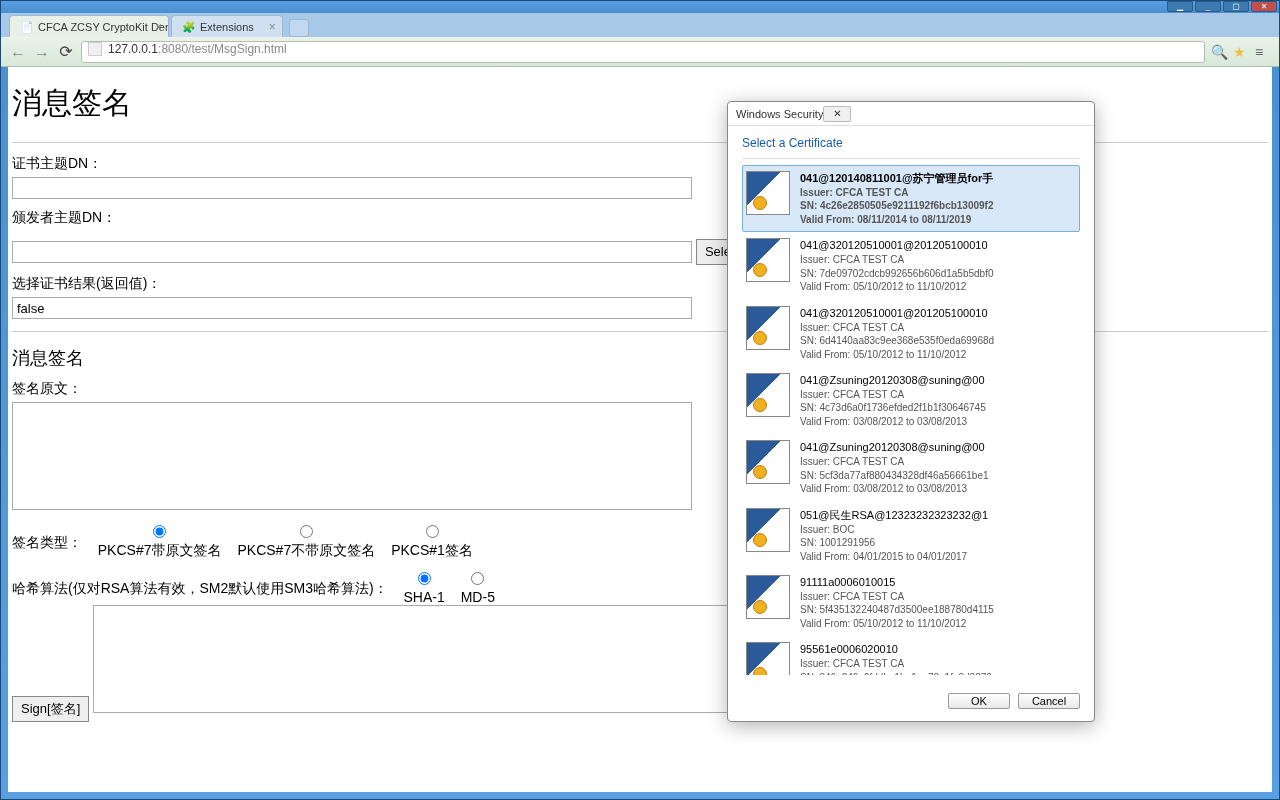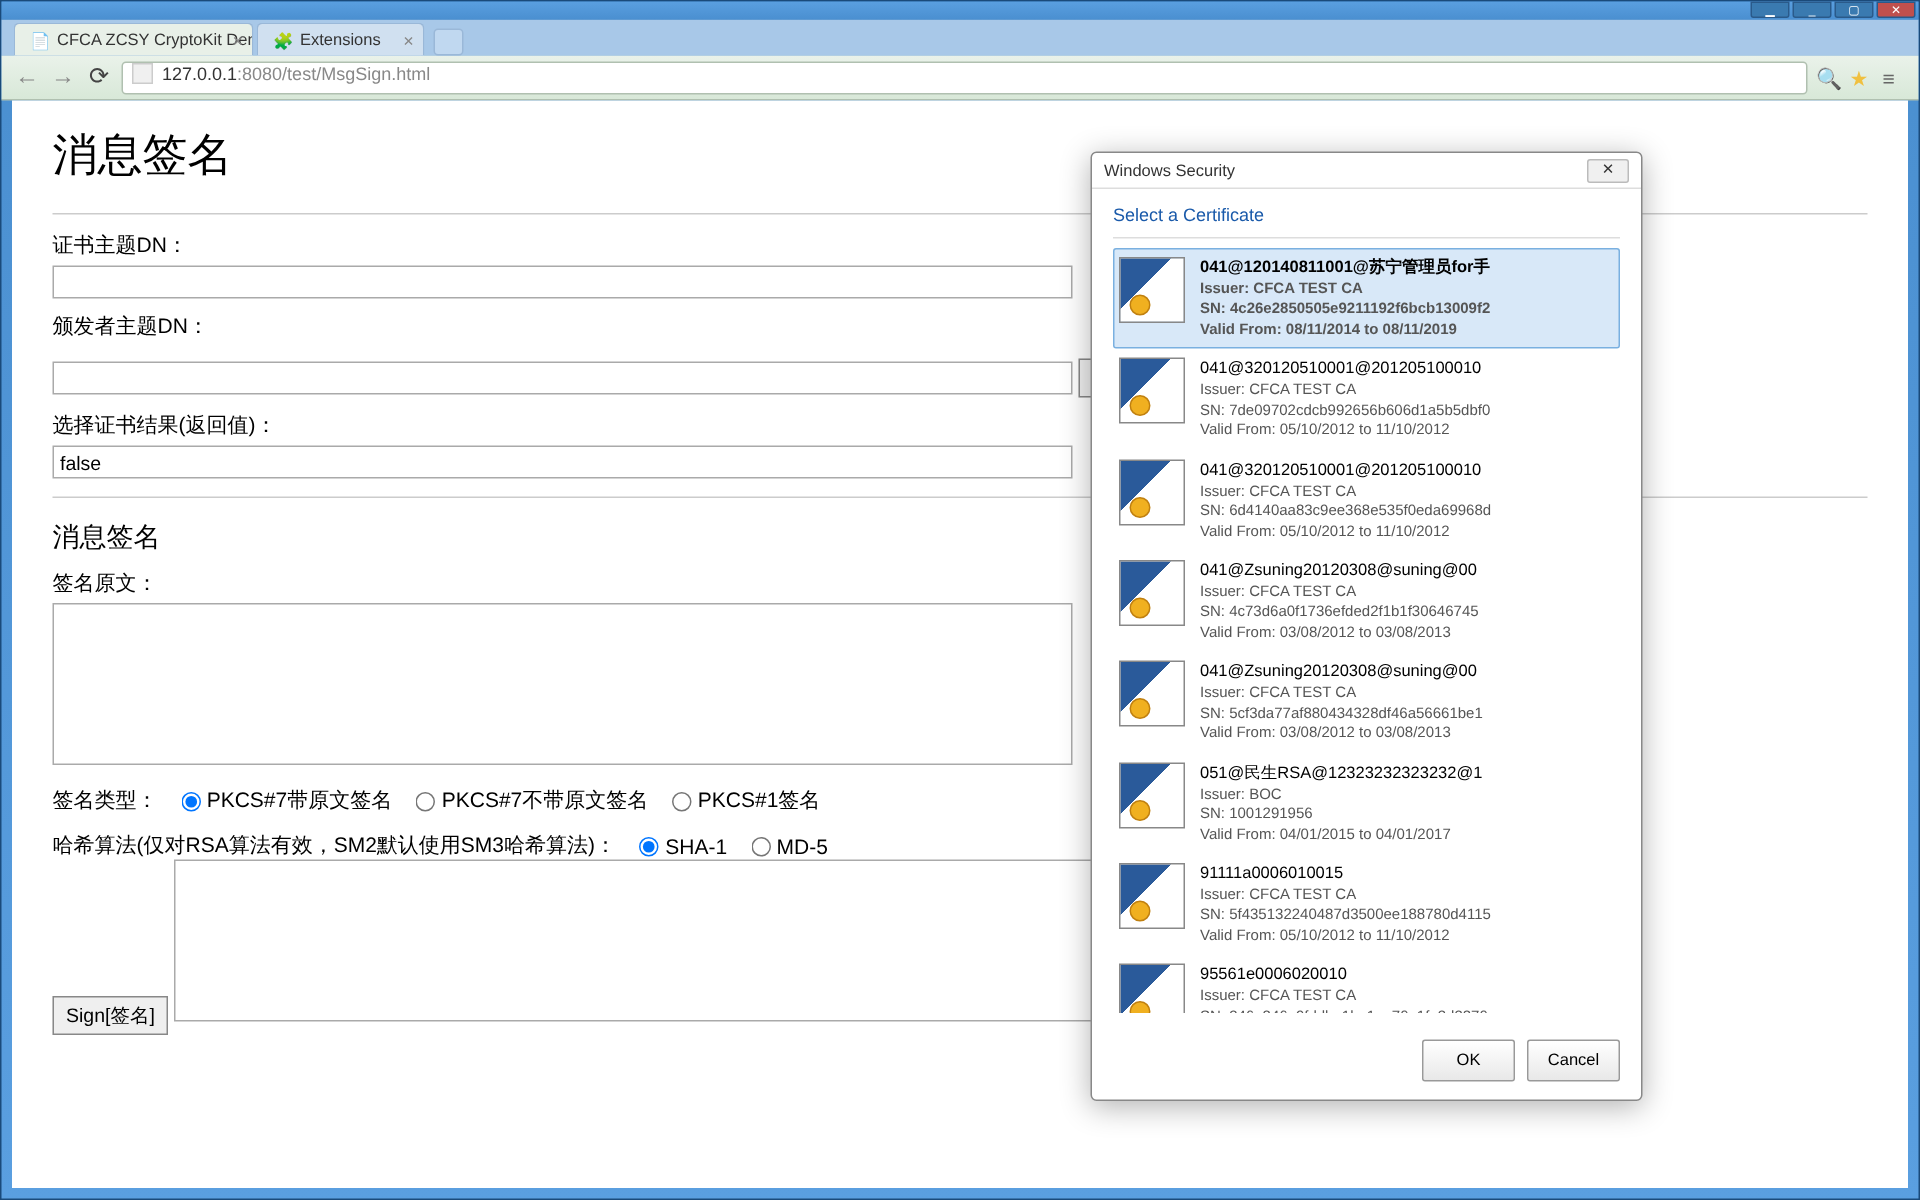--- a/index.html
+++ b/index.html
@@ -64,48 +64,48 @@
 .url-path { color: #888; }
 .toolbar-icons { display: flex; gap: 6px; align-items: center; }
 .tb-icon { width: 16px; height: 16px; font-size: 14px; color: #888; }
 .star { color: #f0c040; }
 .menu-icon { color: #666; }
 .content {
   position: absolute; top: 66px; left: 7px; right: 7px; bottom: 7px;
   background: #fff; overflow: hidden;
 }
 .page {
-  padding: 16px 27px; font-size: 14px; color: #000;
+  padding: 16px 4px; font-size: 14px; color: #000;
 }
 .page h1 { font-size: 30px; font-weight: normal; font-family: SimSun, serif; margin-bottom: 18px; }
 .page hr { border: none; border-top: 1px solid #ccc; margin: 12px 0; }
 .field-label { font-size: 14px; margin-bottom: 4px; margin-top: 10px; }
 .text-input {
   width: 680px; height: 22px; border: 1px solid #aaa; padding: 2px 4px;
   font-size: 13px; background: #fff;
 }
 .btn {
   border: 1px solid #888; background: #efefef; padding: 3px 8px;
   font-size: 13px; margin-top: 8px;
 }
 .section-head { font-size: 18px; margin: 14px 0 10px; }
 .textarea {
   width: 680px; height: 108px; border: 1px solid #aaa; padding: 4px;
   font-size: 13px; resize: none;
 }
 .radio-row { margin-top: 12px; font-size: 14px; display: flex; align-items: center; gap: 4px; flex-wrap: wrap; }
-.radio-row label { margin-right: 12px; display: inline-flex; align-items: center; gap: 4px; }
+.radio-row label { margin-right: 12px; display: inline-flex; align-items: center; gap: 4px; flex-direction: column; }
 .dialog {
   position: absolute; top: 100px; left: 726px; width: 368px;
   background: #fff; border: 1px solid #888; border-radius: 4px;
   box-shadow: 0 4px 20px rgba(0,0,0,0.3);
   font-family: "Segoe UI", Tahoma, sans-serif;
 }
 .dlg-titlebar {
-  height: 24px; display: flex; align-items: center; justify-content: space-between;
+  height: 24px; display: flex; align-items: center; 
   padding: 0 8px; font-size: 11px; color: #333;
   border-bottom: 1px solid #ddd;
 }
 .dlg-close {
   width: 28px; height: 16px; border: 1px solid #bbb; border-radius: 2px;
   font-size: 10px; text-align: center; line-height: 14px; background: #f0f0f0;
 }
 .dlg-body { padding: 10px 14px 8px; }
 .dlg-heading { color: #1a5aaa; font-size: 12px; margin-bottom: 8px; }
 .dlg-sep { border-top: 1px solid #ddd; margin-bottom: 6px; }
@@ -130,21 +130,21 @@
   width: 12px; height: 12px; background: #f0b020; border-radius: 50%;
   border: 1px solid #c08010;
 }
 .cert-text { flex: 1; overflow: hidden; }
 .cert-title { color: #000; font-size: 11px; white-space: nowrap; overflow: hidden; text-overflow: clip; }
 .dlg-buttons {
   display: flex; justify-content: flex-end; gap: 8px; padding: 10px 14px 12px;
   border-top: 0;
 }
 .dlg-btn {
-  width: 62px; height: 28px; font-size: 11px; border: 1px solid #999;
+  width: 62px; height: 16px; font-size: 11px; border: 1px solid #999;
   background: linear-gradient(to bottom, #fff, #e8e8e8); border-radius: 2px;
 }
 .cert-list::-webkit-scrollbar { width: 16px; }
 .cert-list::-webkit-scrollbar-track { background: #f0f0f0; border-left: 1px solid #ddd; }
 .cert-list::-webkit-scrollbar-thumb { background: #c8c8c8; border: 1px solid #aaa; border-radius: 2px; }
 </style>
 </head>
 <body>
 
 <div class="window-frame">

